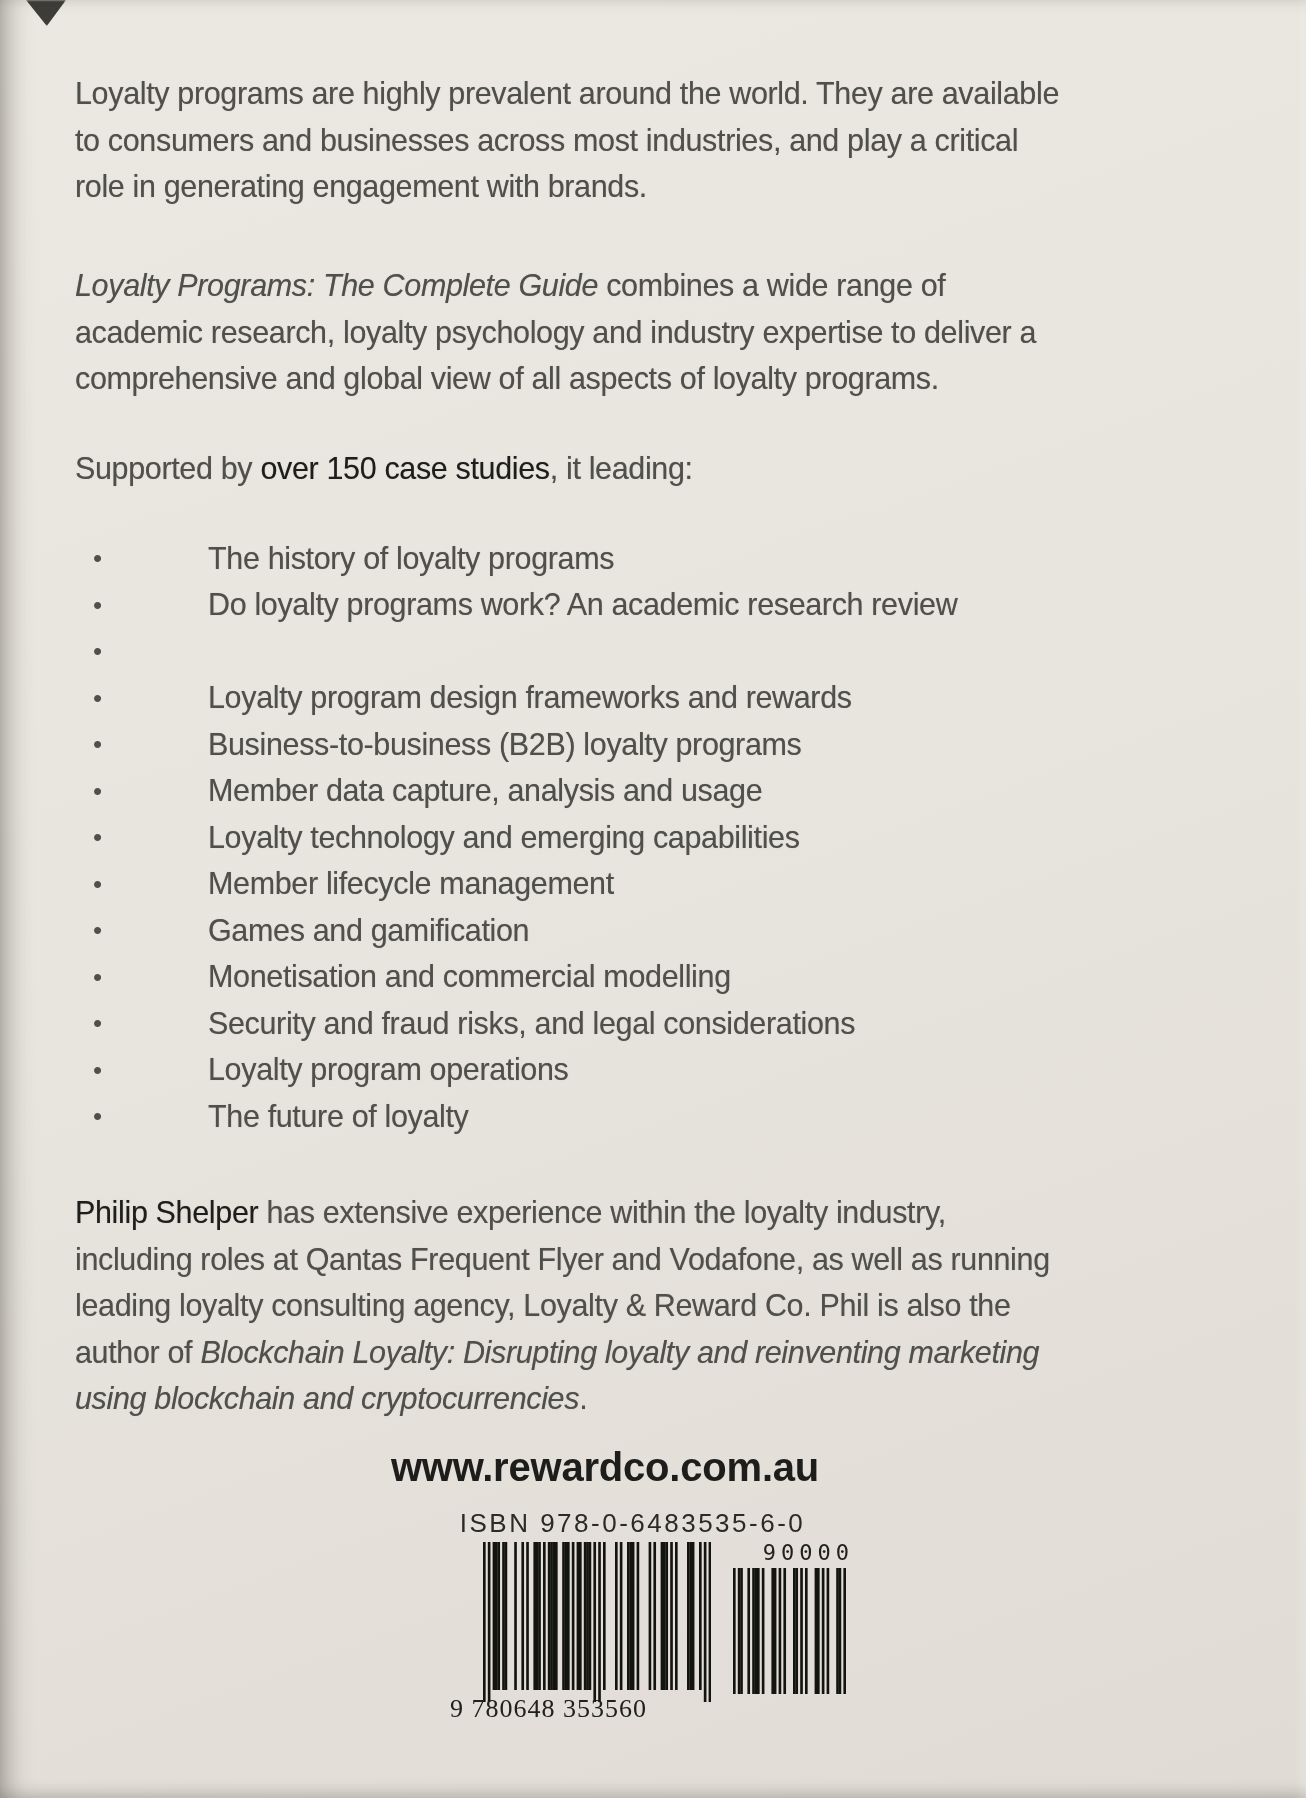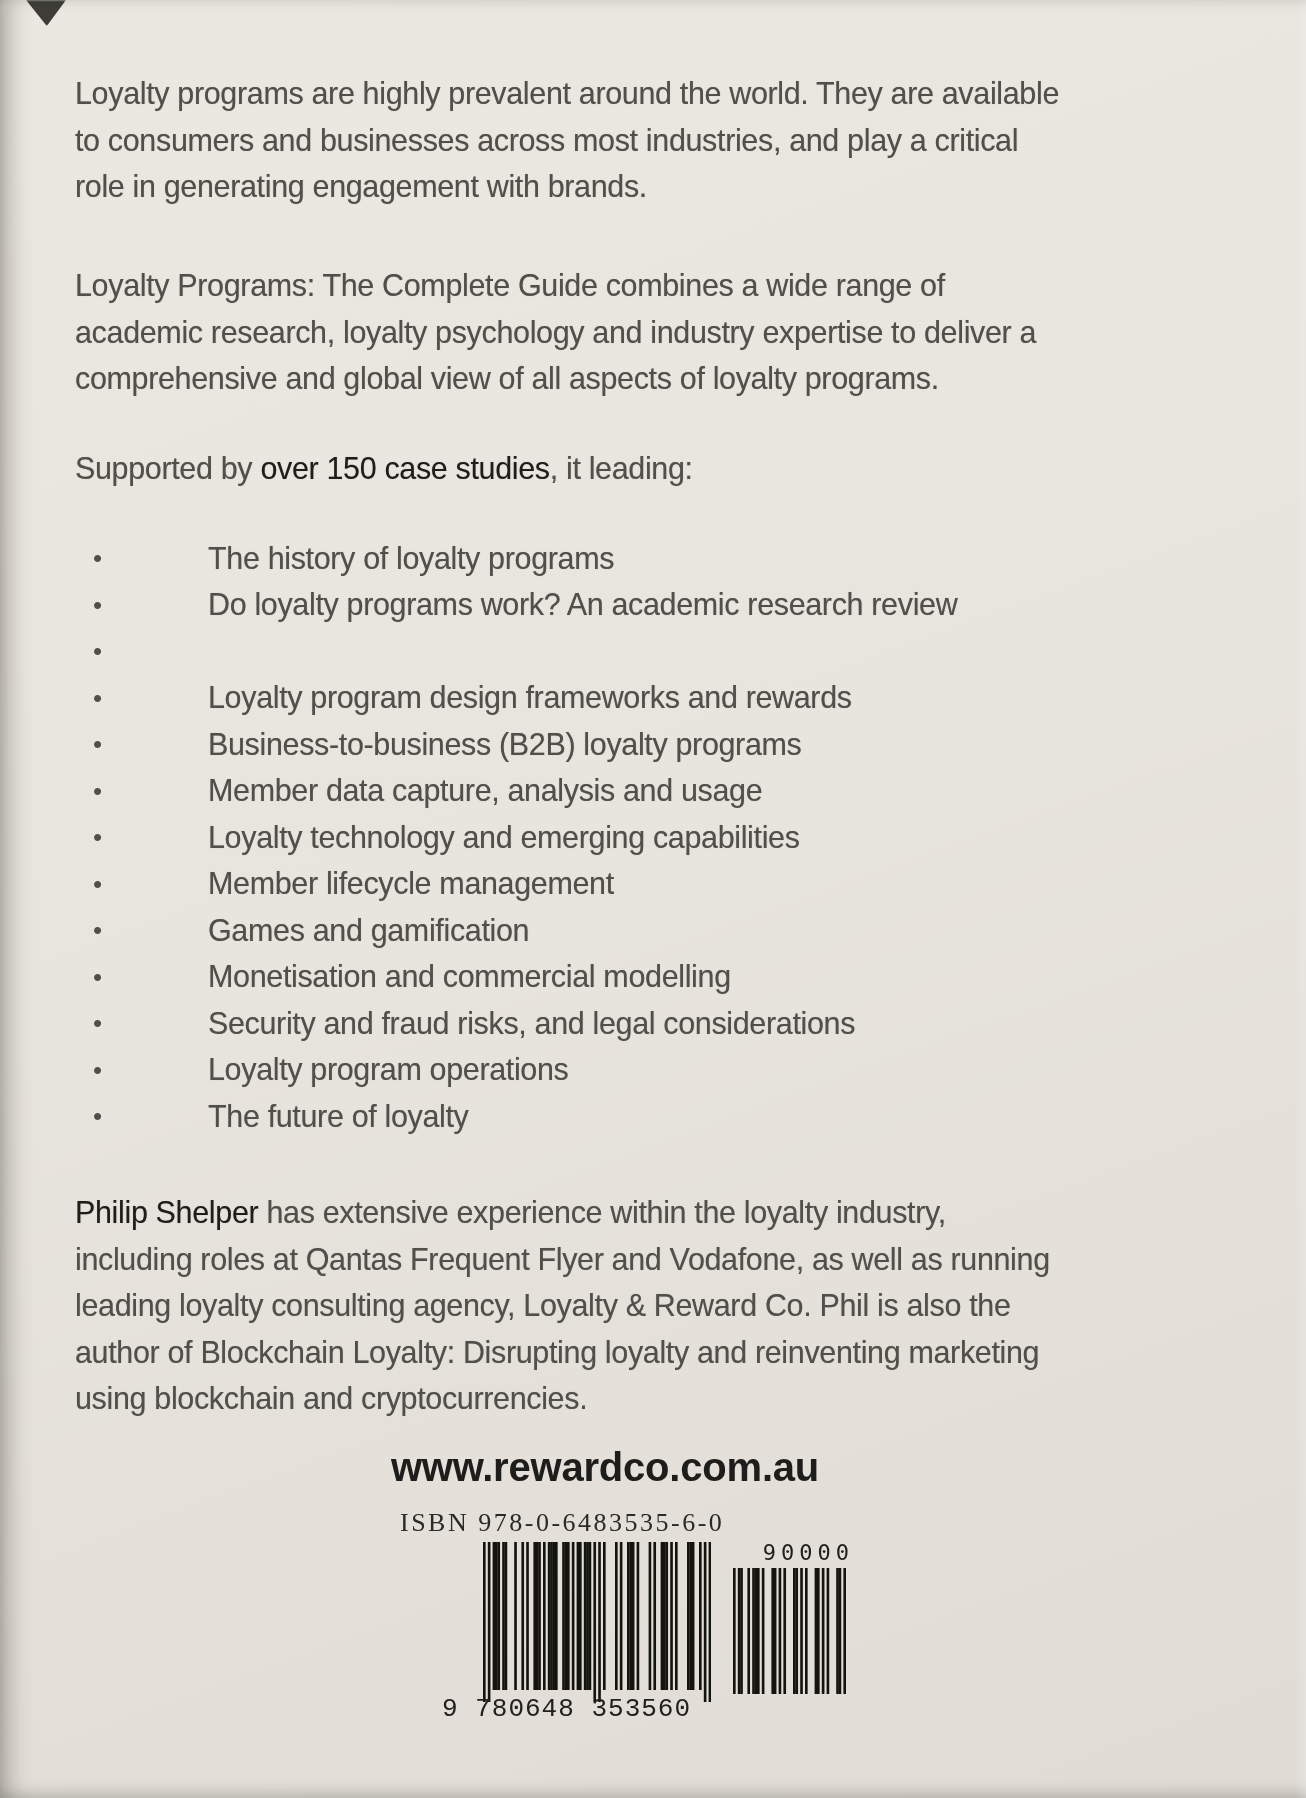--- a/index.html
+++ b/index.html
@@ -26,50 +26,50 @@
     background:#2e2e2a;clip-path:polygon(0 0,100% 0,52% 100%);
     filter:blur(1.2px);opacity:.92;z-index:6;
   }
   .txt{
     position:absolute;left:75px;width:1120px;
     font-size:30.5px;line-height:46.5px;letter-spacing:-.35px;
     white-space:pre-wrap;
     text-shadow:0 0 .7px rgba(80,80,74,.5);
   }
   .seg-normal{font-style:normal;}
-  .seg-italic{}
+  .seg-italic{font-style:italic;}
   .seg-bold{font-weight:normal;color:var(--emph);}
   .intro{top:70px;}
   .description{top:262px;}
   .supported{top:445px;}
   .features{position:absolute;left:75px;top:535px;width:1120px;}
   .feature-row{display:flex;align-items:center;height:46.5px;}
   .feature-dot{width:28px;font-size:26px;line-height:1;color:var(--body);flex:0 0 28px;text-align:left;padding-left:18px;}
   .feature-text{margin-left:105px;font-size:30.5px;letter-spacing:-.35px;text-shadow:0 0 .7px rgba(80,80,74,.5);}
   .author{top:1189px;}
   .website{
     position:absolute;left:75px;top:1445px;width:1060px;text-align:center;
     font-size:40px;font-weight:bold;color:var(--emph);letter-spacing:-.2px;
   }
   .isbn-block{position:absolute;left:400px;top:1508px;width:465px;height:230px;}
   .isbn-text{
-    position:absolute;top:0;left:0;width:100%;
-    font-family:Liberation Serif, serif;
+    position:absolute;top:0;left:0;width:100%;text-align:center;
+    font-family:Liberation Sans, sans-serif;
     font-size:26px;color:#2a2a26;letter-spacing:2.5px;white-space:nowrap;
   }
   .ean-main{position:absolute;left:83px;top:34px;}
   .ean-supp{position:absolute;left:333px;top:60px;}
   .addon-label{
     position:absolute;left:336px;top:32px;width:118px;text-align:right;
     font-family:"DejaVu Sans Mono","Liberation Mono",monospace;
     font-size:22px;color:#20201c;letter-spacing:5px;text-indent:5px;white-space:nowrap;
   }
   .barcode-digits{
-    position:absolute;left:42px;top:186px;width:290px;
-    font-family:Liberation Mono, monospace;
+    position:absolute;left:50px;top:186px;width:290px;
+    font-family:Liberation Serif, serif;
     font-size:26px;color:#20201c;letter-spacing:1px;white-space:nowrap;
   }
 </style>
 </head>
 <body>
 
 <div class="page">
   <div class="vignette"></div>
   <div class="corner-notch"></div>
 

